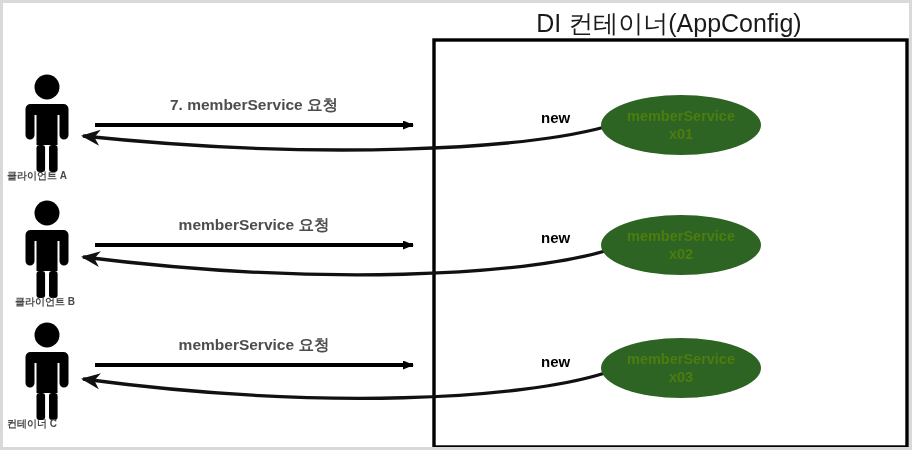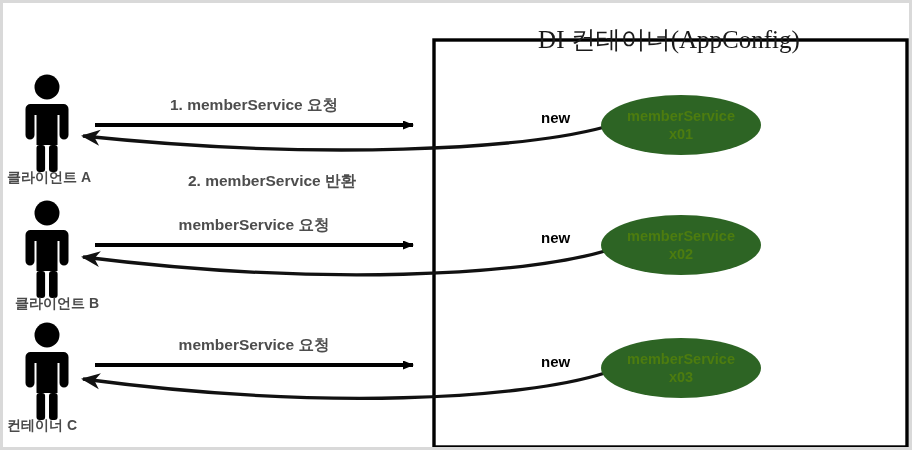--- a/index.html
+++ b/index.html
@@ -20,33 +20,32 @@
   #diagram-svg {
     position: absolute;
     left: 0;
     top: 0;
     width: 912px;
     height: 450px;
   }
   .di-title {
     position: absolute;
     left: 430px;
-    top: 20px;
+    top: 4px;
     width: 472px;
     text-align: center;
     font-size: 25px;
     color: #1a1a1a;
     font-weight: 400;
     letter-spacing: 0px;
     white-space: nowrap;
-    font-family: Liberation Serif, serif;
   }
   .client-label {
     position: absolute;
-    font-size: 14px;
+    font-size: 10px;
     font-weight: bold;
     color: #4a4a4a;
     white-space: nowrap;
   }
   .arrow-label {
     position: absolute;
     font-size: 15.5px;
     font-weight: bold;
     color: #4d4d4d;
     white-space: nowrap;
@@ -116,22 +115,21 @@
       <rect x="46" y="390" width="8.6" height="27" rx="3"></rect>
     </g>
     <line x1="92" y1="362" x2="410" y2="362" stroke="#000000" stroke-width="4" marker-end="url(#arrowStraight)"></line>
     <path d="M602,370 C520,396 320,408 80,376" fill="none" stroke="#111111" stroke-width="3.3" marker-end="url(#arrowBack)"></path>
 
     <ellipse cx="678" cy="365" rx="80" ry="30" fill="#2d6424"></ellipse>
   </svg>
 
   <div class="di-title">DI 컨테이너(AppConfig)</div>
 
-  <div class="arrow-label" style="left:92px; top:92px; width:318px;">1. memberService 요청</div>
-  <div class="arrow-label" style="left:110px; top:168px; width:318px;">2. memberService 반환</div>
+  <div class="arrow-label" style="left:92px; top:92px; width:318px;">7. memberService 요청</div>
   <div class="client-label" style="left:4px; top:166px;">클라이언트 A</div>
   <div class="new-label" style="left:538px; top:106px;">new</div>
   <div class="bean-text" style="left:598px; top:104px; width:160px;">
     <span>memberService</span><br>
     <span>x01</span>
   </div>
 
   <div class="arrow-label" style="left:92px; top:212px; width:318px;">memberService 요청</div>
   <div class="client-label" style="left:12px; top:292px;">클라이언트 B</div>
   <div class="new-label" style="left:538px; top:226px;">new</div>

